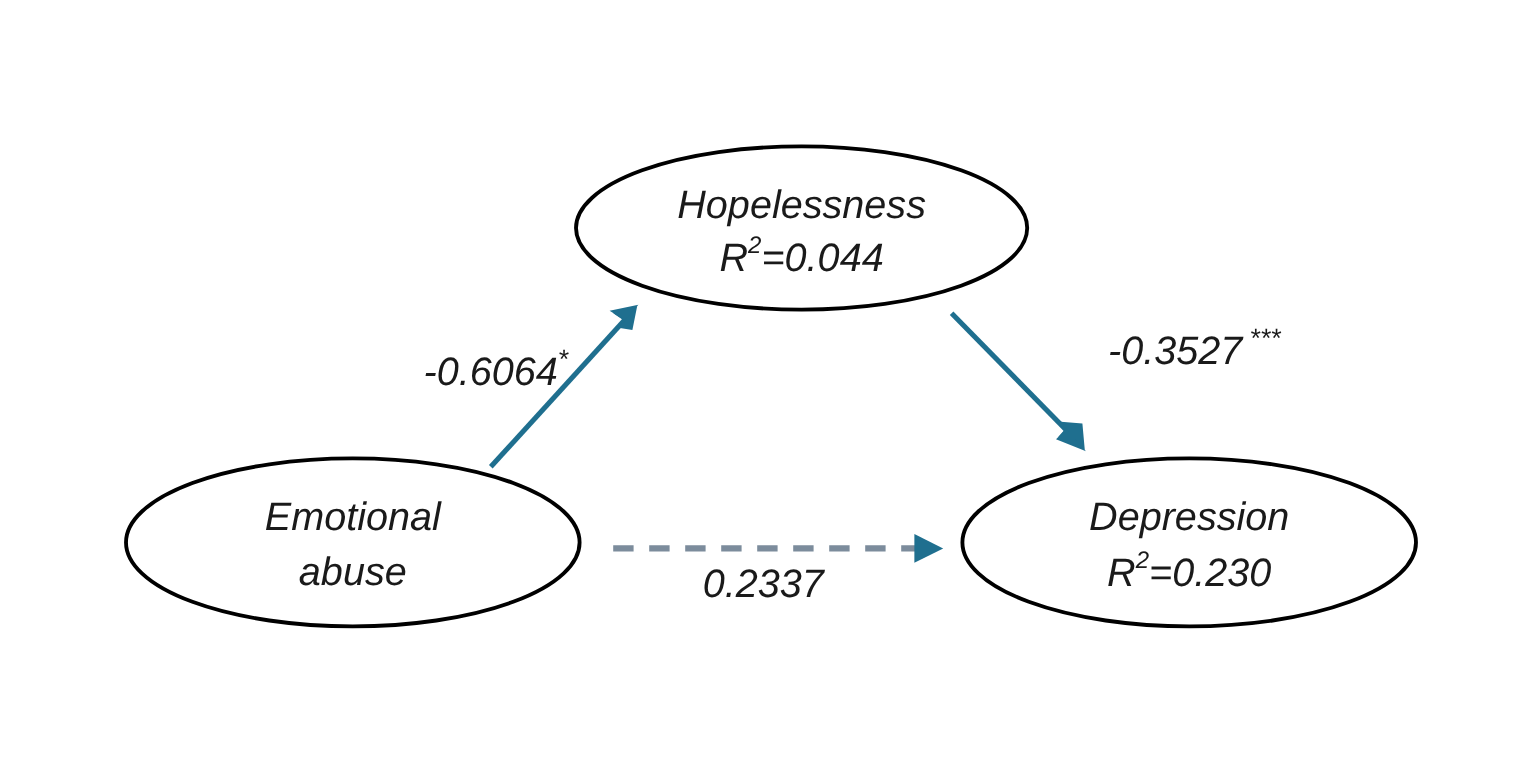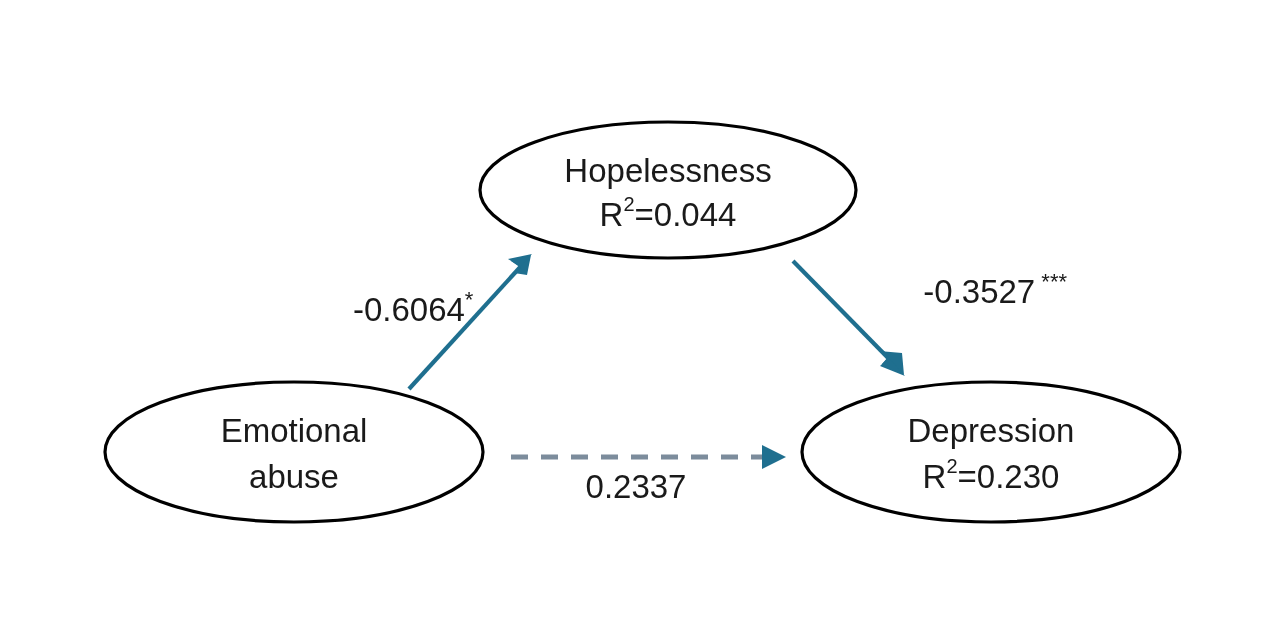--- a/index.html
+++ b/index.html
@@ -11,20 +11,21 @@
     width: 1275px;
     height: 639px;
     font-family: "Liberation Sans", sans-serif;
     overflow: hidden;
   }
   #diagram-root {
     position: relative;
     width: 1179px;
     height: 639px;
     background: #ffffff;
+    font-style: italic;
   }
   svg.canvas {
     position: absolute;
     left: 0;
     top: 0;
     width: 1275px;
     height: 639px;
   }
   .node-ellipse {
     fill: #ffffff;

